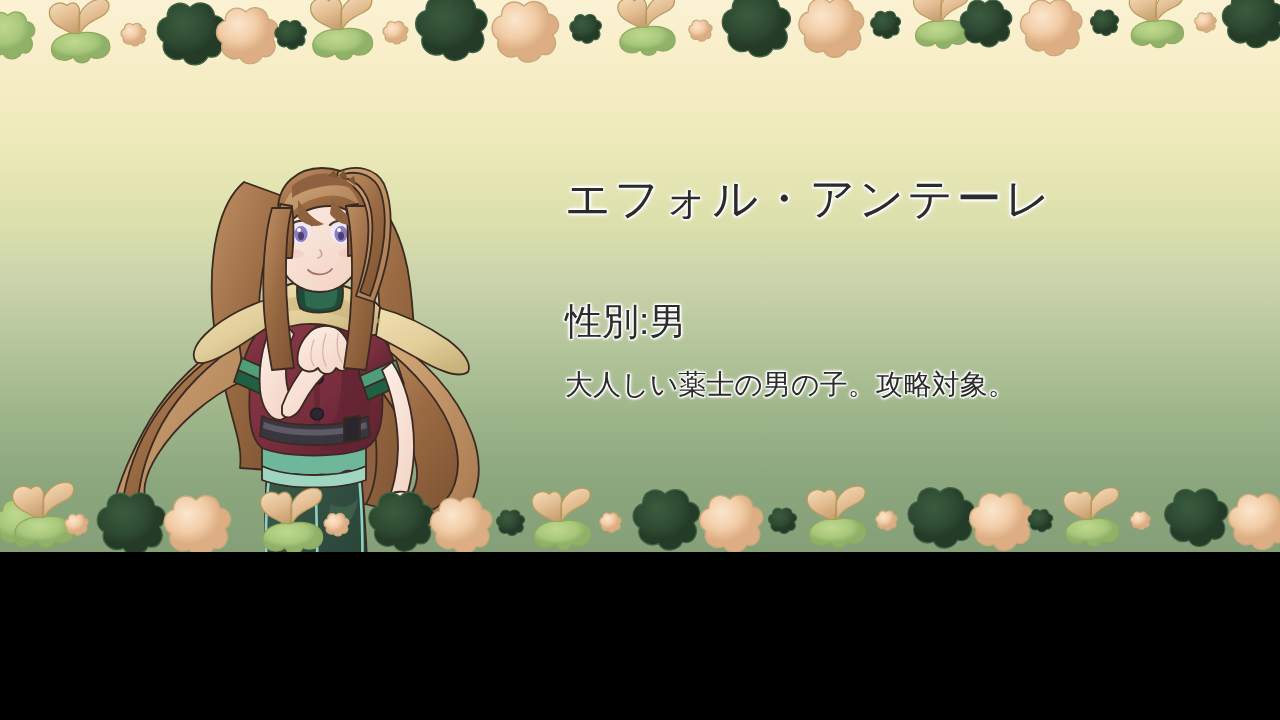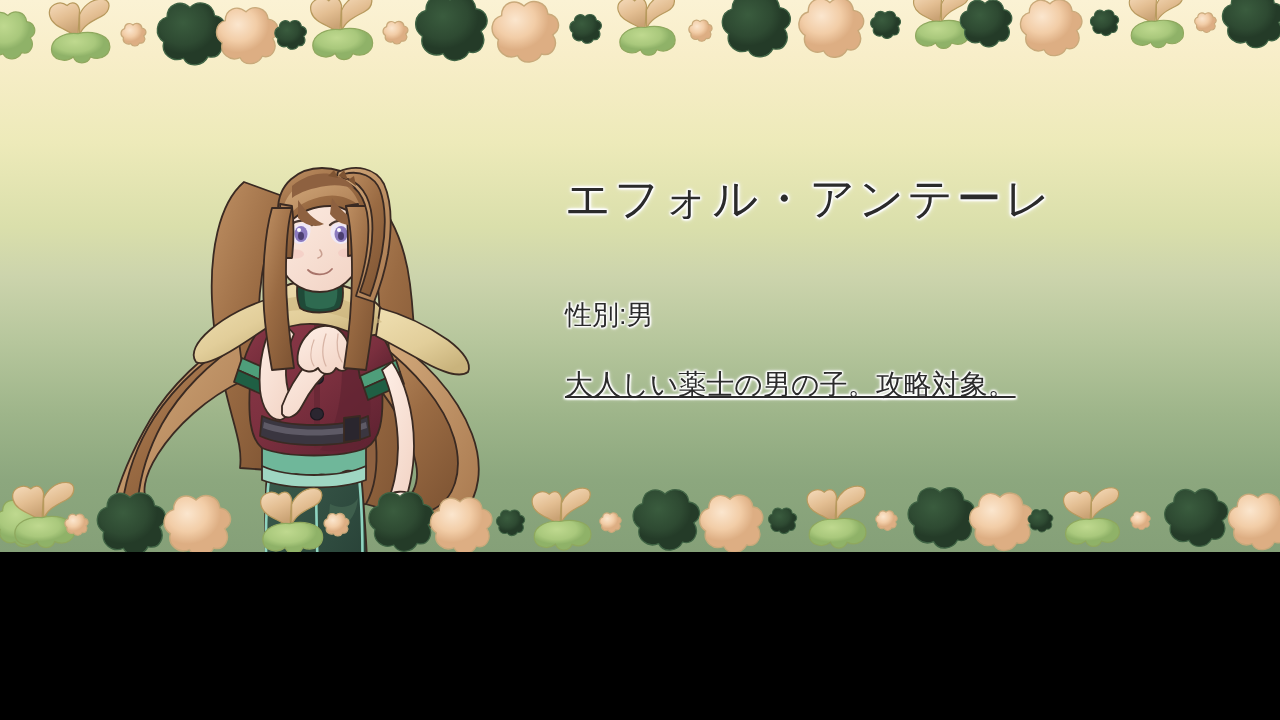--- a/index.html
+++ b/index.html
@@ -67,21 +67,21 @@
       1px -1px 2px #fff, -1px 1px 2px #fff,
       0 0 6px rgba(255,255,255,0.95);
     margin: 0;
     white-space: nowrap;
   }
   .char-meta {
     margin: 0;
     position: absolute;
     top: 125px;
     left: 0;
-    font-size: 27px;
+    font-size: 37px;
     color: #2b2b2b;
     letter-spacing: 0px;
     text-shadow:
       0 0 2px #fff, 0 0 2px #fff, 0 0 3px #fff,
       1px 1px 2px #fff, -1px -1px 2px #fff,
       1px -1px 2px #fff, -1px 1px 2px #fff,
       0 0 5px rgba(255,255,255,0.95);
   }
   .char-desc {
     position: absolute;
@@ -91,21 +91,21 @@
     font-size: 28px;
     line-height: 1.42;
     color: #2b2b2b;
     letter-spacing: 0px;
     text-shadow:
       0 0 2px #fff, 0 0 2px #fff, 0 0 3px #fff,
       1px 1px 2px #fff, -1px -1px 2px #fff,
       1px -1px 2px #fff, -1px 1px 2px #fff,
       0 0 5px rgba(255,255,255,0.95);
   }
-  .char-desc .line { display: block; white-space: nowrap; text-decoration: underline; }
+  .char-desc .line { display: block; white-space: nowrap; }
 </style>
 </head>
 <body>
 
 <div id="stage">
 
   <div class="border-strip border-top">
     <svg width="1280" height="86" viewBox="0 0 1280 86">
       <defs>
         <radialGradient id="gPeach" cx="35%" cy="30%">

